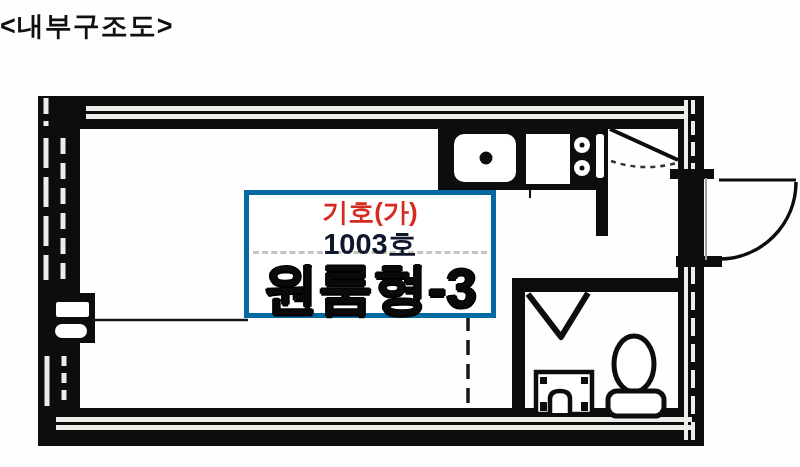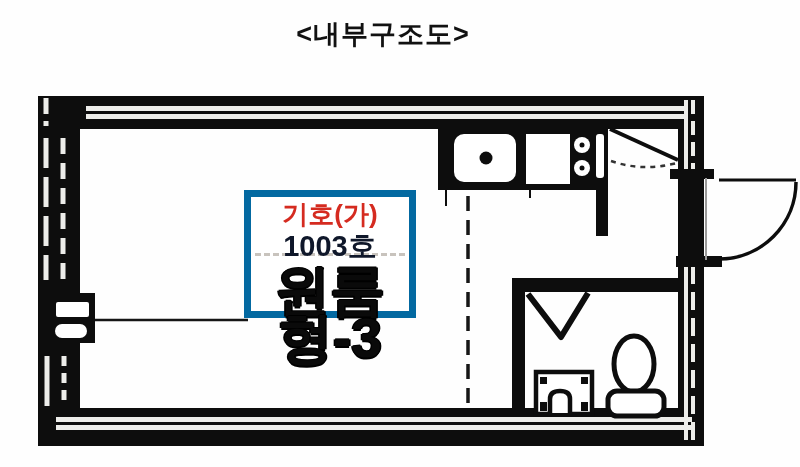--- a/index.html
+++ b/index.html
@@ -3,37 +3,36 @@
 <meta charset="utf-8">
 <style>
   html,body{margin:0;padding:0;background:#ffffff;}
   .stage{
     position:relative;width:800px;height:467px;overflow:hidden;
     background:#fefefe;
     font-family:"Liberation Sans","DejaVu Sans",sans-serif;
   }
   .title{
     position:absolute;top:8px;left:0;width:100%;
-    text-align:center;
-    margin-top:8px;
+    text-align:left;
   }
   .title span{
     display:inline-block;
     margin-right:34px;
     font-size:27px;
     font-weight:bold;
     letter-spacing:1px;
     color:#111;
   }
   .plan-svg{position:absolute;left:0;top:0;width:800px;height:467px;}
   .label-box{
     position:absolute;
-    left:244px;top:190px;width:172px;height:128px;
+    left:244px;top:190px;width:252px;height:128px;
     background:#ffffff;
-    border:7px solid #0369a1;
+    border:5px solid #0369a1;
     box-sizing:border-box;
     text-align:center;
     z-index:3;
   }
   .label-box .remnant-line{
     position:absolute;top:56px;left:4px;right:4px;height:0;
     border-top:3px dashed #c8c3bd;
   }
   .label-line1{
     margin-top:2px;

